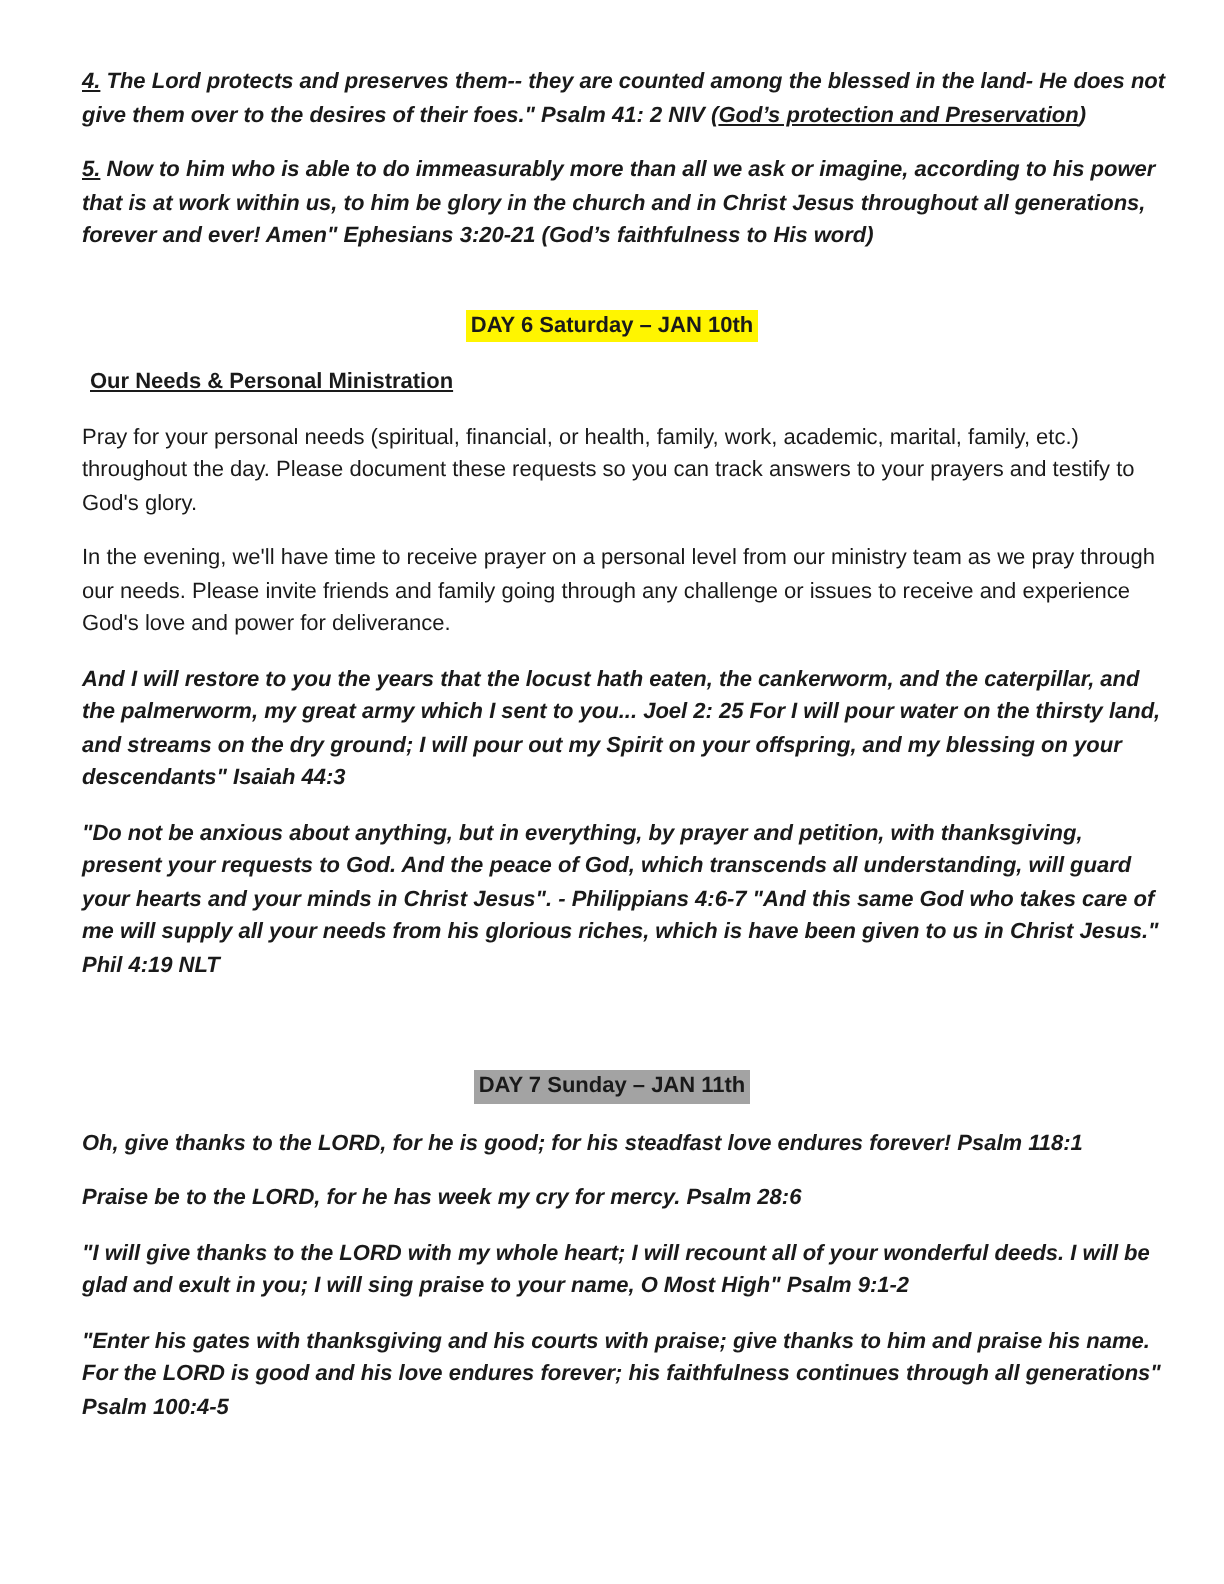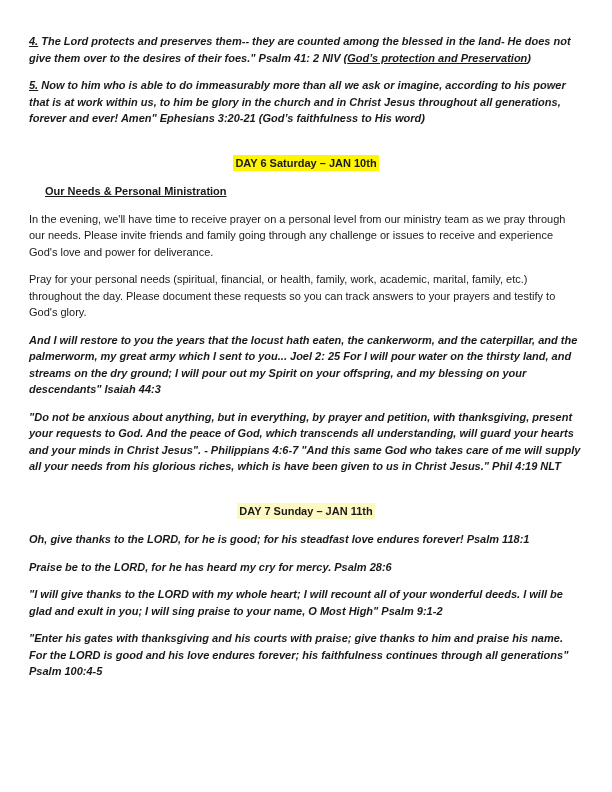--- a/index.html
+++ b/index.html
@@ -13,21 +13,21 @@
     height: 792px;
     background: #ffffff;
     box-sizing: border-box;
     padding: 33px 29px 0 29px;
     font-family: "Liberation Sans", sans-serif;
     font-size: 11px;
     line-height: 1.5;
     color: #1a1a1a;
     overflow: hidden;
   }
-  p { margin: 0 0 11px 0; }
+  p { margin: 0 0 11px 12px; }
   .bi { font-weight: bold; font-style: italic; }
   .u  { text-decoration: underline; }
   .day-heading {
     text-align: center;
     font-weight: bold;
     margin: 28px 0 12px 0;
   }
   .day-heading .hl {
     display: inline-block;
     padding: 0 2px;
@@ -45,33 +45,33 @@
 <div class="page">
 
   <p class="bi"><span class="u">4.</span><span> The Lord protects and preserves them-- they are counted among the blessed in the land- He does not give them over to the desires of their foes." Psalm 41: 2 NIV (</span><span class="u">God’s protection and Preservation</span><span>)</span></p>
 
   <p class="bi"><span class="u">5.</span><span> Now to him who is able to do immeasurably more than all we ask or imagine, according to his power that is at work within us, to him be glory in the church and in Christ Jesus throughout all generations, forever and ever! Amen" Ephesians 3:20-21 (God’s faithfulness to His word)</span></p>
 
   <p class="day-heading"><span class="hl" id="hl-day6" style="background: rgb(255, 245, 0);">DAY 6 Saturday – JAN 10th</span></p>
 
   <p class="subheading">Our Needs &amp; Personal Ministration</p>
 
+  <p class="reg">Pray for your personal needs (spiritual, financial, or health, family, work, academic, marital, family, etc.) throughout the day. Please document these requests so you can track answers to your prayers and testify to God's glory.</p>
+
   <p class="reg">In the evening, we'll have time to receive prayer on a personal level from our ministry team as we pray through our needs. Please invite friends and family going through any challenge or issues to receive and experience God's love and power for deliverance.</p>
-
-  <p class="reg">Pray for your personal needs (spiritual, financial, or health, family, work, academic, marital, family, etc.) throughout the day. Please document these requests so you can track answers to your prayers and testify to God's glory.</p>
 
   <p class="bi">And I will restore to you the years that the locust hath eaten, the cankerworm, and the caterpillar, and the palmerworm, my great army which I sent to you... Joel 2: 25   For I will pour water on the thirsty land, and streams on the dry ground; I will pour out my Spirit on your offspring, and my blessing on your descendants" Isaiah 44:3</p>
 
   <p class="bi">"Do not be anxious about anything, but in everything, by prayer and petition, with thanksgiving, present your requests to God. And the peace of God, which transcends all understanding, will guard your hearts and your minds in Christ Jesus". - Philippians 4:6-7   "And this same God who takes care of me will supply all your needs from his glorious riches, which is have been given to us in Christ Jesus." Phil 4:19 NLT</p>
 
-  <p class="day-heading"><span class="hl" id="hl-day7" style="background: #fef9c3;">DAY 7 Sunday – JAN 11th</span></p>
+  <p class="day-heading"><span class="hl" id="hl-day7" style="background: #a3a3a3; margin-top: 16px;">DAY 7 Sunday – JAN 11th</span></p>
 
 
   <p class="bi">Oh, give thanks to the LORD, for he is good; for his steadfast love endures forever! Psalm 118:1</p>
 
-  <p class="bi">Praise be to the LORD, for he has heard my cry for mercy. Psalm 28:6</p>
+  <p class="bi">Praise be to the LORD, for he has week my cry for mercy. Psalm 28:6</p>
 
   <p class="bi">"I will give thanks to the LORD with my whole heart; I will recount all of your wonderful deeds. I will be glad and exult in you; I will sing praise to your name, O Most High" Psalm 9:1-2</p>
 
   <p class="bi">"Enter his gates with thanksgiving and his courts with praise; give thanks to him and praise his name. For the LORD is good and his love endures forever; his faithfulness continues through all generations" Psalm 100:4-5</p>
 
 
 </div>
 
 </body></html>

